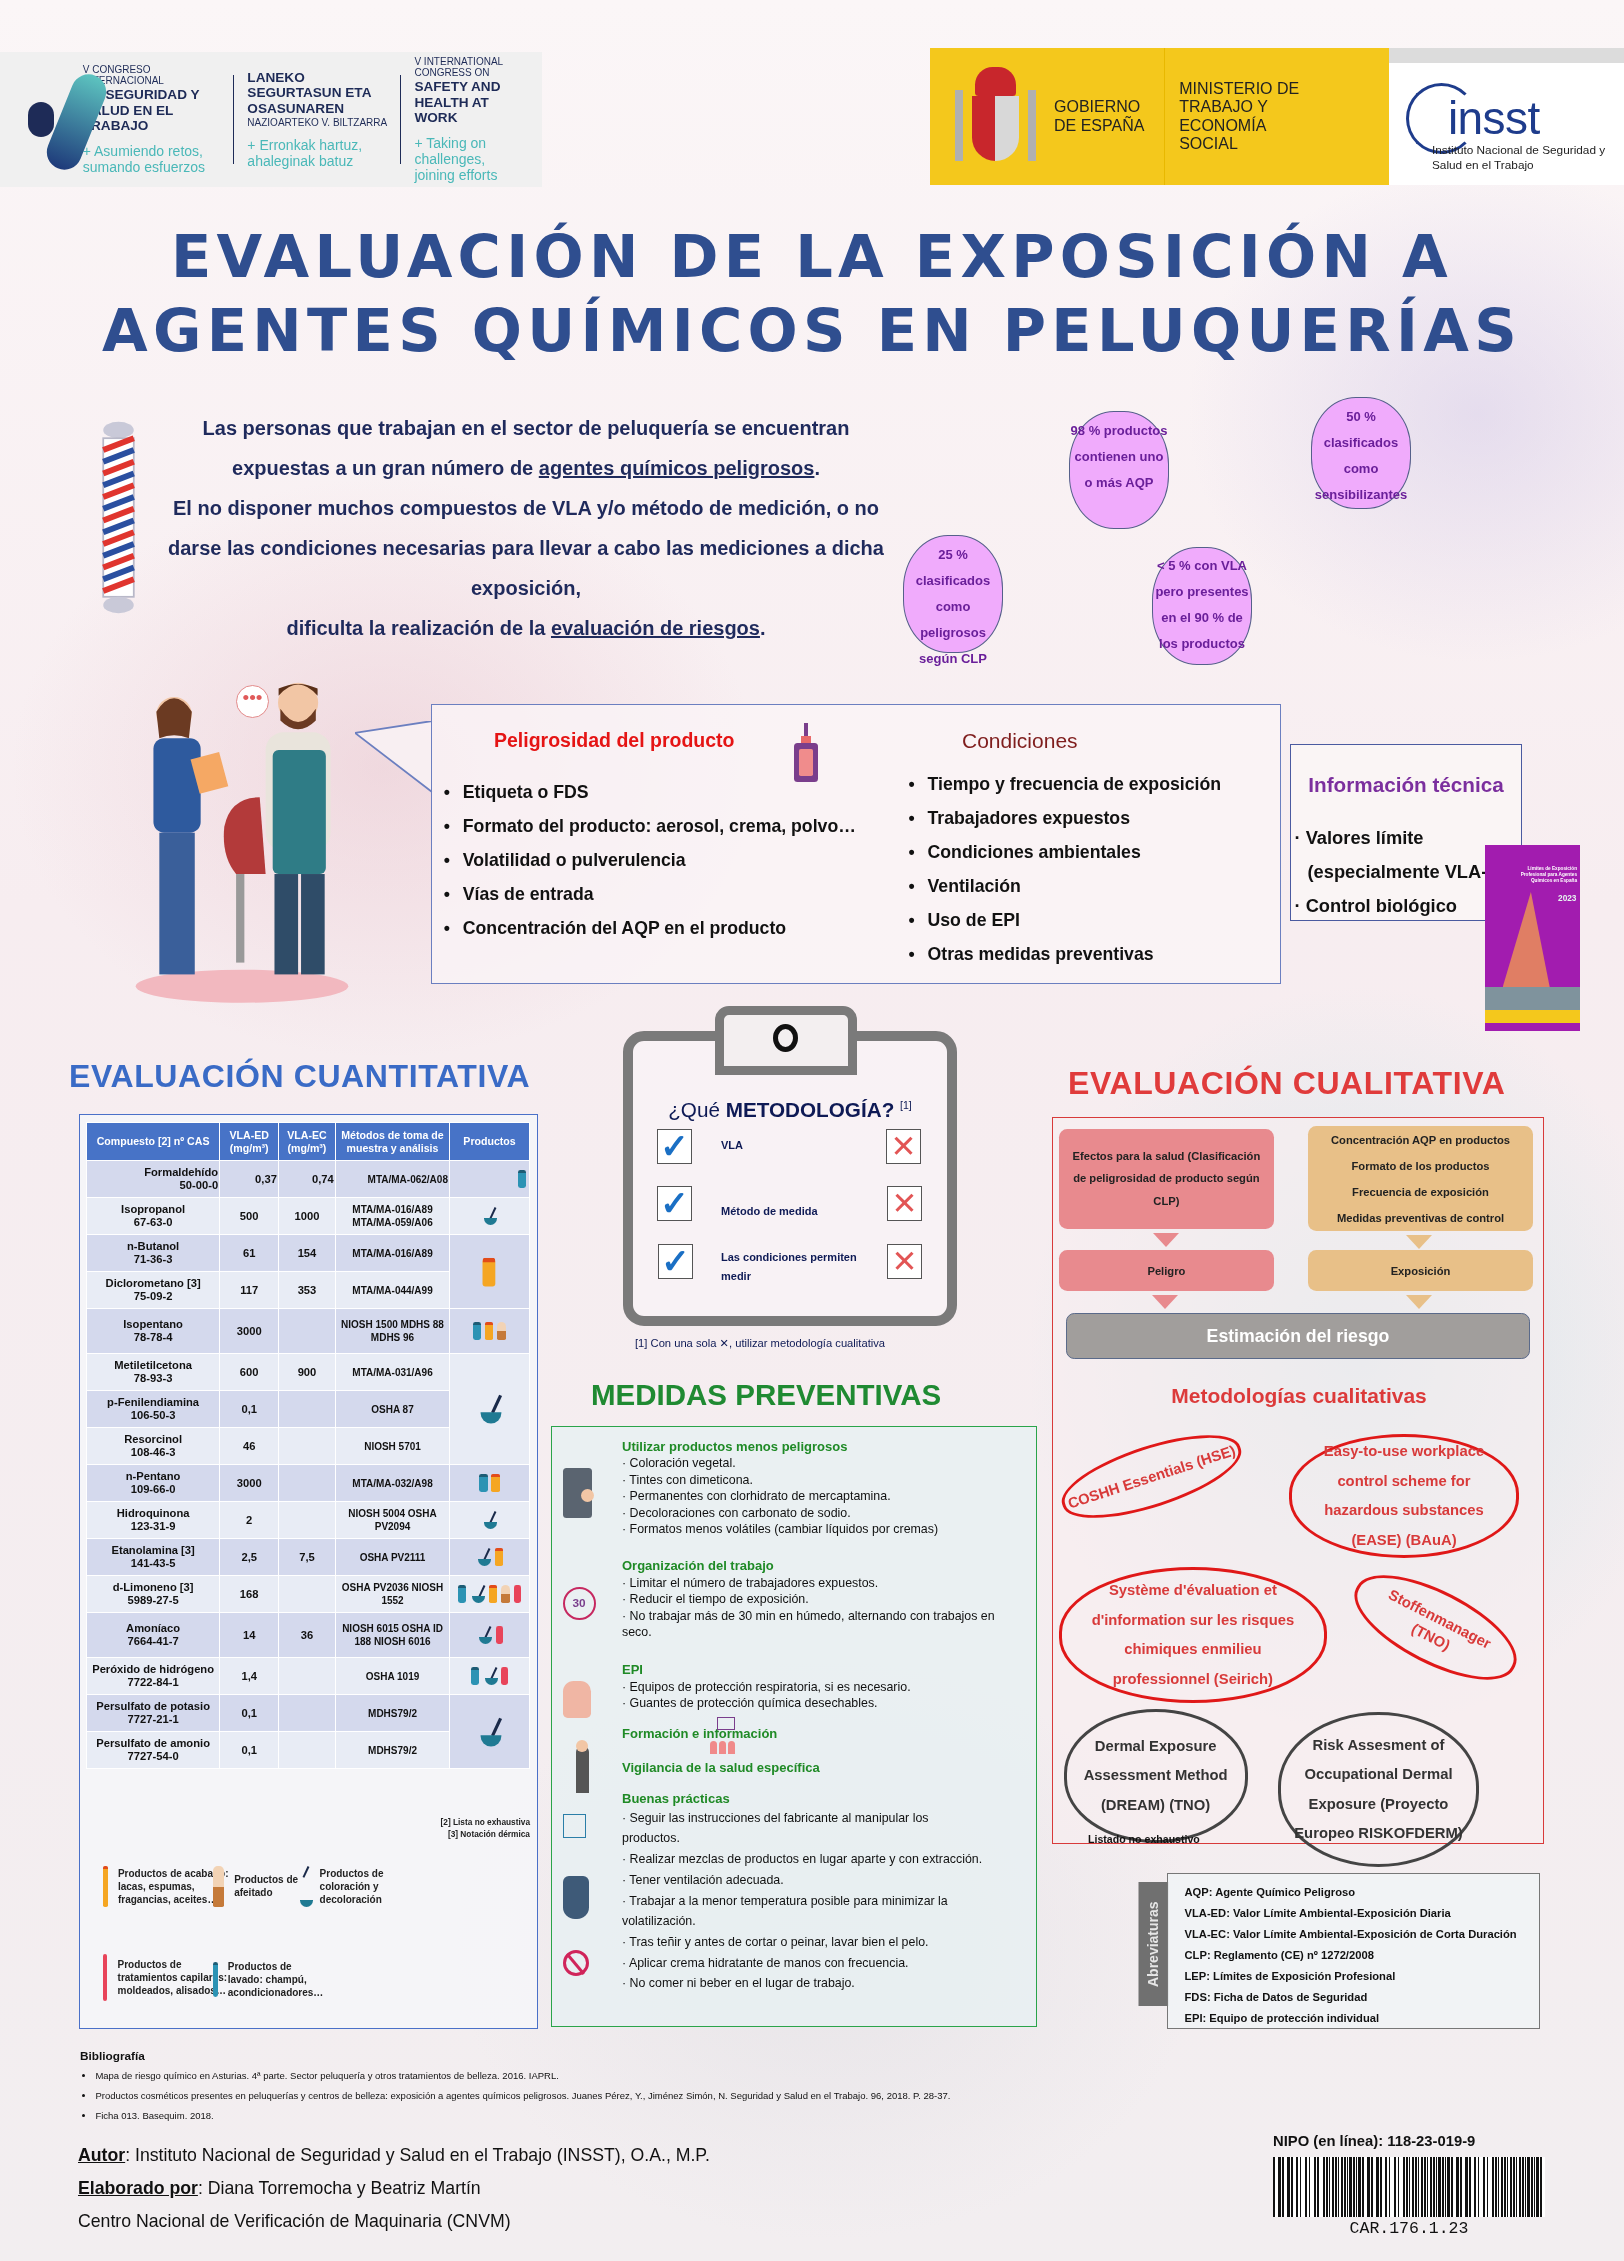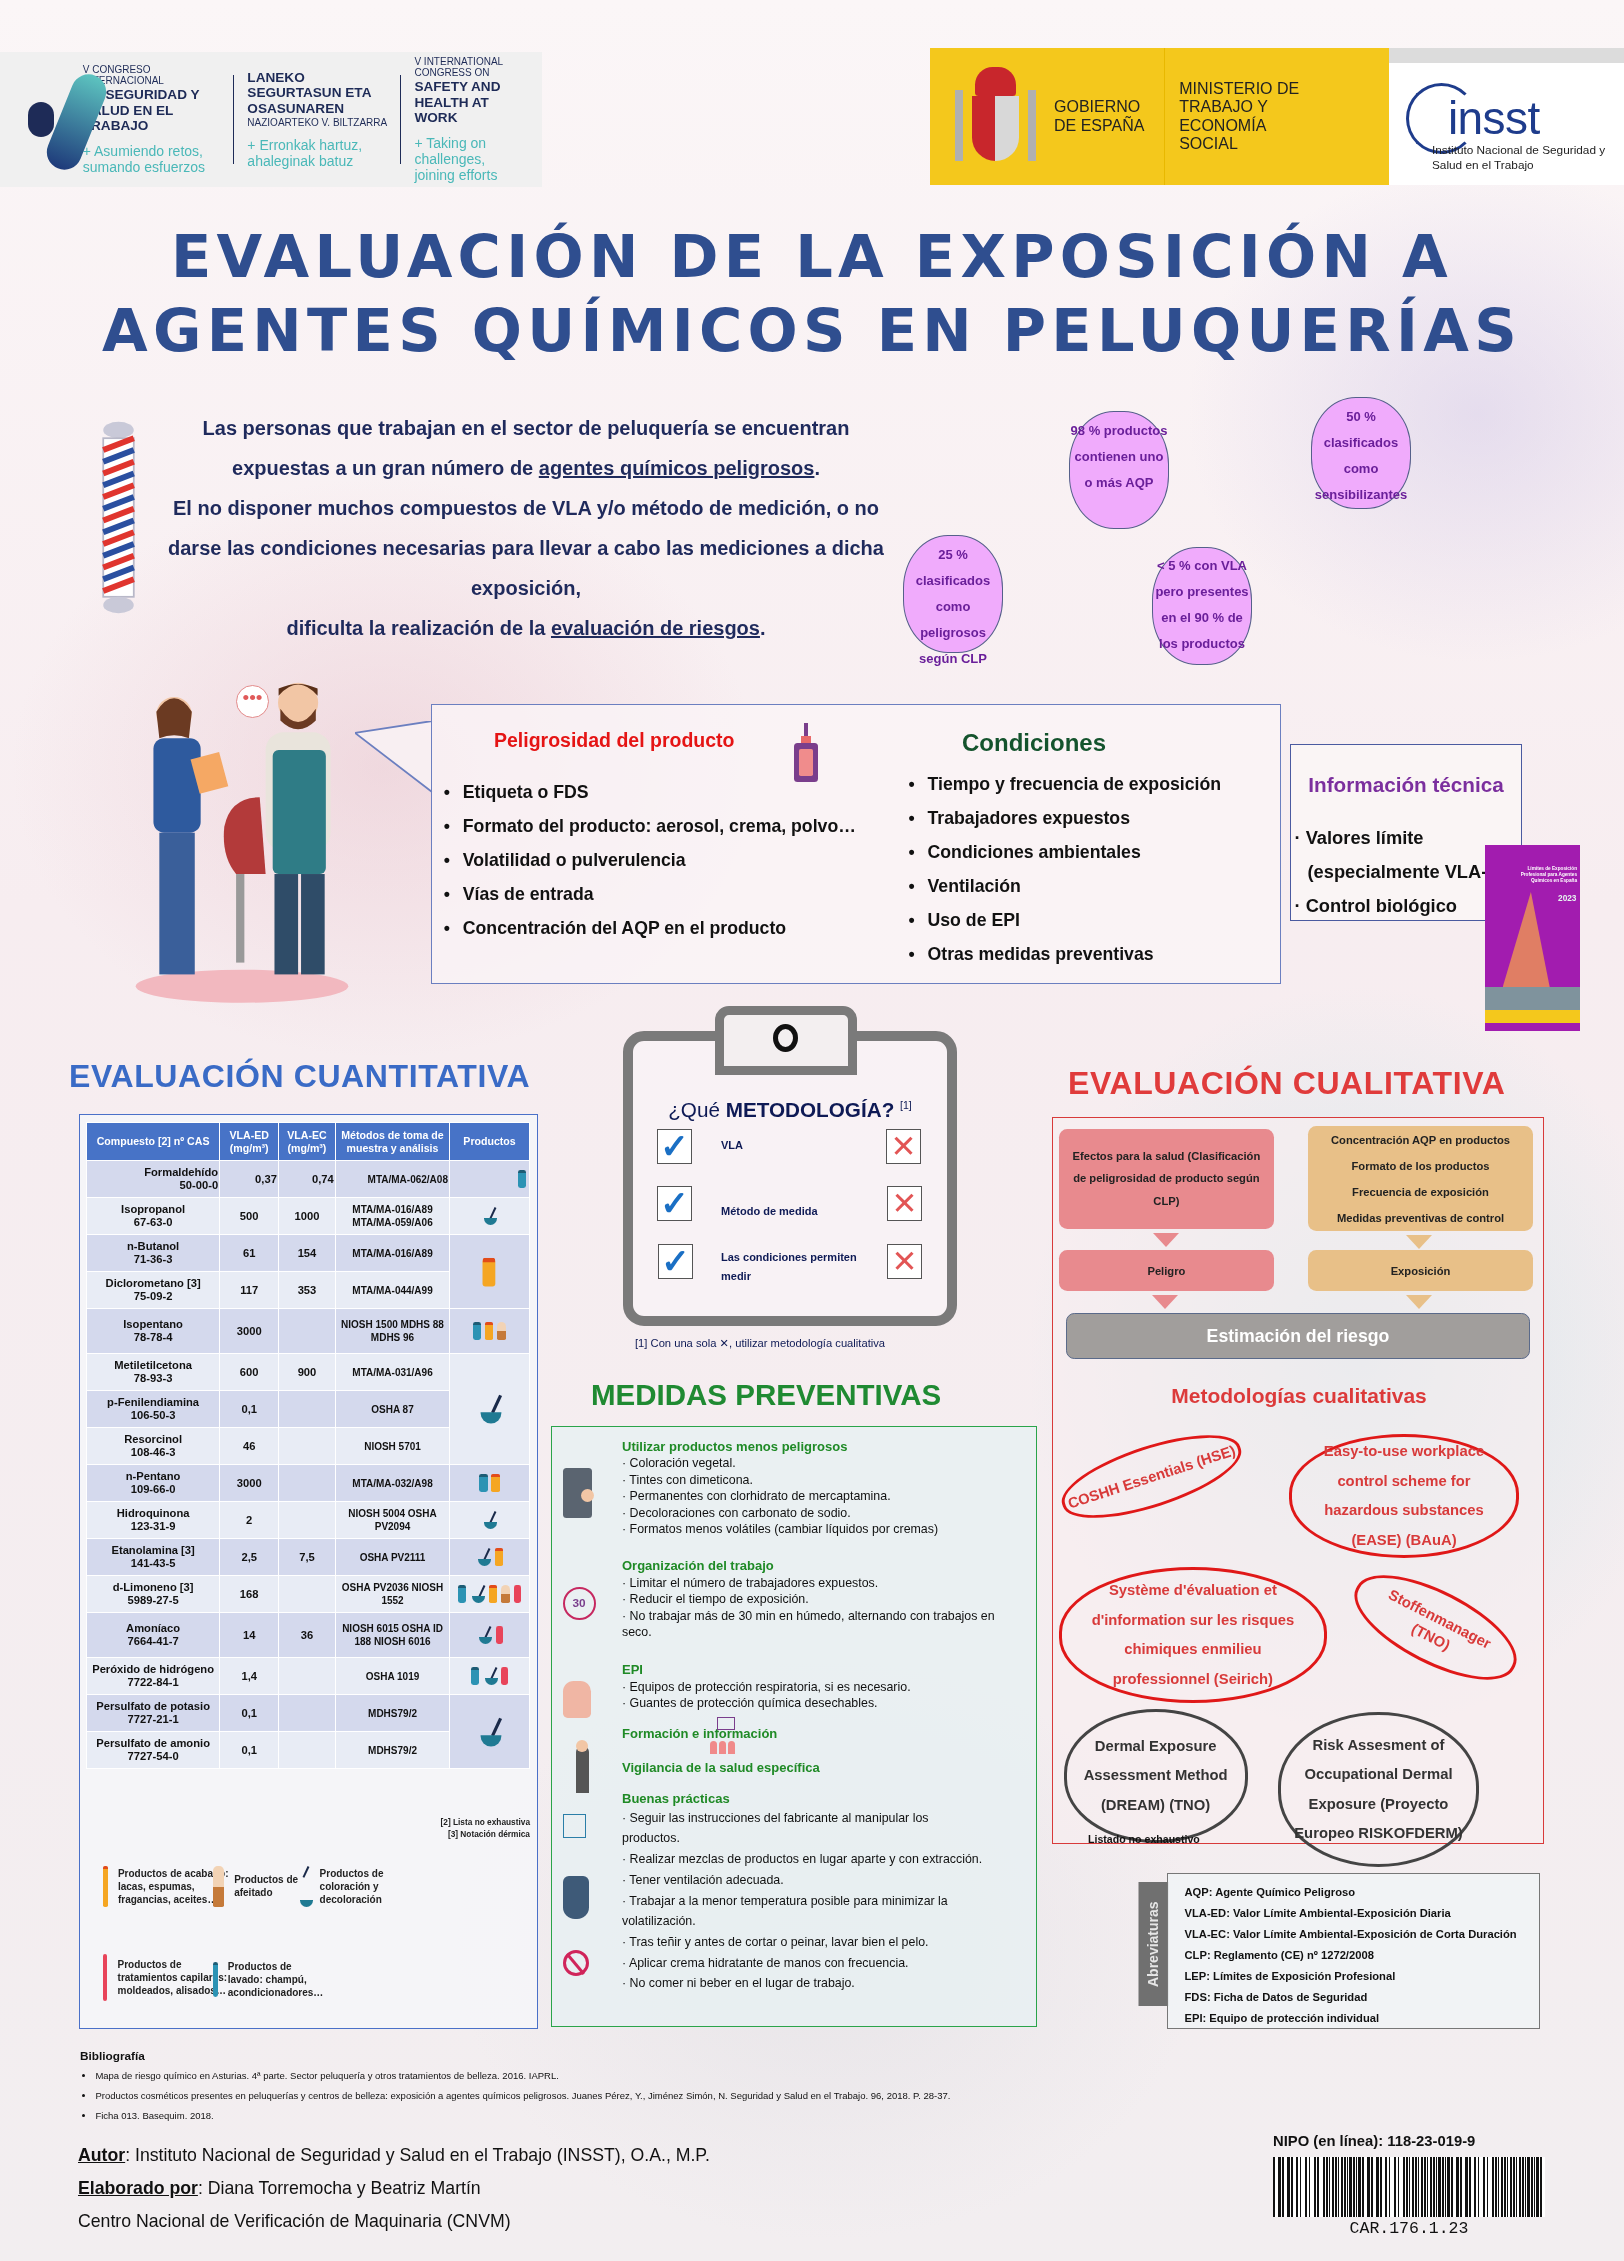--- a/index.html
+++ b/index.html
@@ -30,21 +30,21 @@
 .title{left:0;width:1624px;top:220px;text-align:center;font-family:"DejaVu Sans",sans-serif;font-weight:bold;font-size:59px;letter-spacing:5.3px;color:#2f4e8f;line-height:74px}
 
 .intro{left:154px;top:408px;width:744px;text-align:center;font-size:20px;font-weight:bold;color:#1f2a5c;line-height:40px}
 .intro u{text-decoration:underline}
 .pole{left:95px;top:420px;width:47px;height:195px}
 .cloud{position:absolute;text-align:center;color:#6a1f9a;font-weight:bold;font-size:13px;line-height:26px;background:#f0abfc;border:1.2px solid #55608a;border-radius:45%}
 
 .speech{left:236px;top:685px;width:33px;height:33px;border-radius:50%;background:#fff;border:1.8px solid #e38a8a;text-align:center;color:#e05a5a;font-size:19px;line-height:23.6px}
 .fpanel{left:431px;top:704px;width:850px;height:280px;border:1.8px solid #6b7fc0;background:rgba(250,244,246,.8)}
 .ph-red{color:#e51414;font-size:19.5px;font-weight:bold}
-.ph-blue{color:#14532d;font-size:24px;font-weight:bold}
+.ph-blue{color:#7f1d1d;font-size:21px;font-weight:normal}
 .blist{list-style:none;font-size:17.7px;font-weight:bold;color:#111}
 .blist li{position:relative;padding-left:22.5px;height:34px}
 .blist li:before{content:"•";position:absolute;left:3.5px}
 .info{left:1290px;top:744px;width:232px;height:177px;border:1.8px solid #4a5aa0;background:rgba(250,246,246,.85)}
 .info h3{font-size:20.7px;color:#7b2f9e;text-align:center;margin-top:28px}
 .info p{font-size:18.3px;font-weight:bold;color:#111;line-height:34px;margin-left:3.5px}
 .bookcover{left:1485px;top:845px;width:95px;height:186px;background:#a21caf;overflow:hidden}
 
 .h-quant{left:69px;top:1058px;font-size:32px;font-weight:bold;color:#3a6bc6;letter-spacing:0.6px}
 .quant{left:79px;top:1114px;width:459px;height:915px;border:1.8px solid #4a70c8;background:rgba(245,245,248,.9)}

